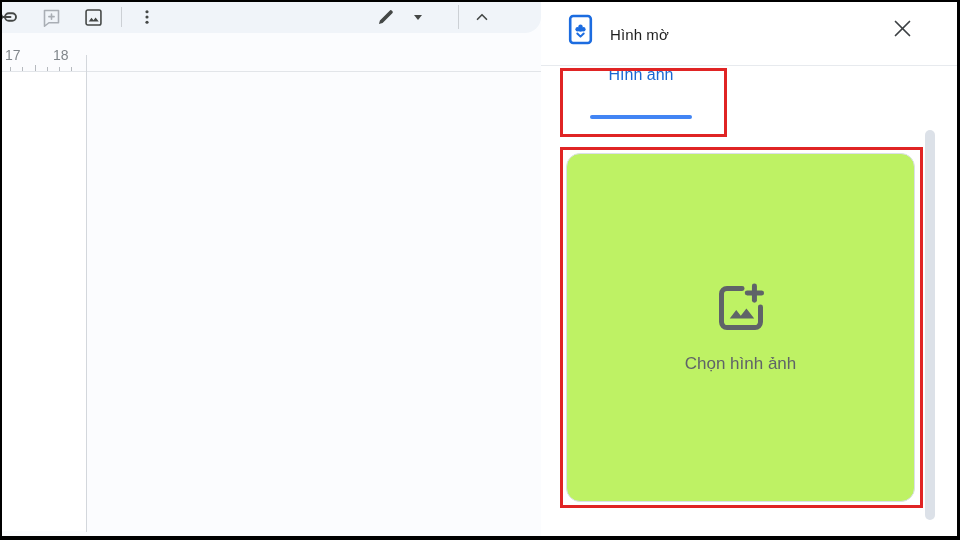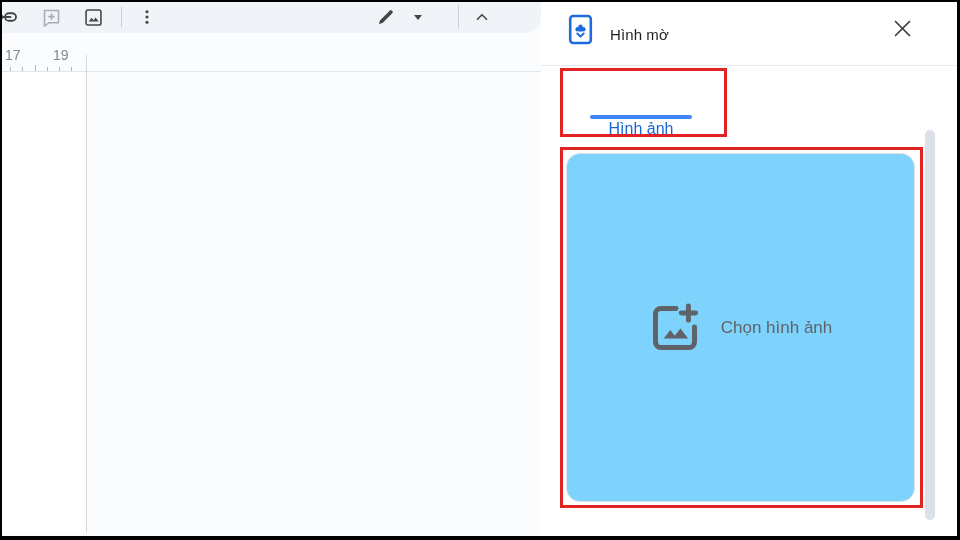--- a/index.html
+++ b/index.html
@@ -24,32 +24,32 @@
 
   
   .panel { position:absolute; left:541px; top:2px; width:416px; height:534px; background:#ffffff; }
 
   .panel-header { position:absolute; left:0; top:0; width:416px; height:64px; border-bottom:1px solid #e7eaee; }
   .wm-icon { position:absolute; left:26px; top:12px; width:27px; height:31px; }
   .panel-title { position:absolute; left:69px; top:0; height:64px; display:flex; align-items:center; font-size:15px; font-weight:500; color:#1f1f1f; letter-spacing:.1px; }
   .close-btn { position:absolute; left:349px; top:14px; width:24px; height:24px; display:flex; align-items:center; justify-content:center; cursor:pointer; }
 
   
-  .tab { position:absolute; top:64px; width:200px; height:72px; display:flex; align-items:flex-end; justify-content:center; font-size:16px; font-weight:500; cursor:pointer; }
+  .tab { position:absolute; top:64px; width:200px; height:72px; display:flex; align-items:flex-start; justify-content:center; font-size:16px; font-weight:500; cursor:pointer; }
   .tab-image { left:0; color:#1967d2; }
   .tab-text  { left:200px; color:#5f6368; }
   .tab-underline { position:absolute; left:49px; top:113px; width:102px; height:4px; border-radius:3px; background:#4285f4; }
 
   
   .hl-box { position:absolute; border:3px solid #e02424; background:transparent; pointer-events:none; }
   .hl-tab { left:19px; top:66px; width:167px; height:69px; }
   .hl-picker { left:19px; top:145px; width:363px; height:361px; }
 
   
-  .dropzone { position:absolute; left:25px; top:151px; width:349px; height:349px; background:#7dd3fc; border:1px solid #dadfe8; border-radius:14px; display:flex; align-items:center; justify-content:center; gap:20px; cursor:pointer; }
+  .dropzone { position:absolute; left:25px; top:151px; width:349px; height:349px; background:#bef264; border:1px solid #dadfe8; border-radius:14px; display:flex; flex-direction:column; align-items:center; justify-content:center; gap:20px; cursor:pointer; }
   .dz-label { font-size:17px; color:#5f6368; }
 
   
   .scroll-thumb { position:absolute; left:384px; top:128px; width:10px; height:390px; background:#dce1e8; border-radius:5px; cursor:pointer; }
 
   svg { display:block; }
 </style>
 </head>
 <body>
 
@@ -107,21 +107,21 @@
       <div class="tb-divider" style="left:456px; height:24px; top:3px;"></div>
 
       <div class="tb-icon" style="left:468px;">
         <svg width="18" height="18" viewBox="0 0 24 24" fill="none" stroke="#444746" stroke-width="2.2" stroke-linecap="round" stroke-linejoin="round">
           <polyline points="6,15 12,9 18,15"></polyline>
         </svg>
       </div>
     </div>
 
     <div class="ruler-num" style="left:3px; top:45px;">17</div>
-    <div class="ruler-num" style="left:51px; top:45px;">19</div>
+    <div class="ruler-num" style="left:51px; top:45px;">18</div>
 
     <div class="tick" style="left:8px;  top:65px; height:4px;"></div>
     <div class="tick" style="left:20px; top:65px; height:4px;"></div>
     <div class="tick" style="left:33px; top:63px; height:6px;"></div>
     <div class="tick" style="left:45px; top:65px; height:4px;"></div>
     <div class="tick" style="left:57px; top:65px; height:4px;"></div>
     <div class="tick" style="left:69px; top:65px; height:4px;"></div>
 
     <div class="ruler-line"></div>
 

